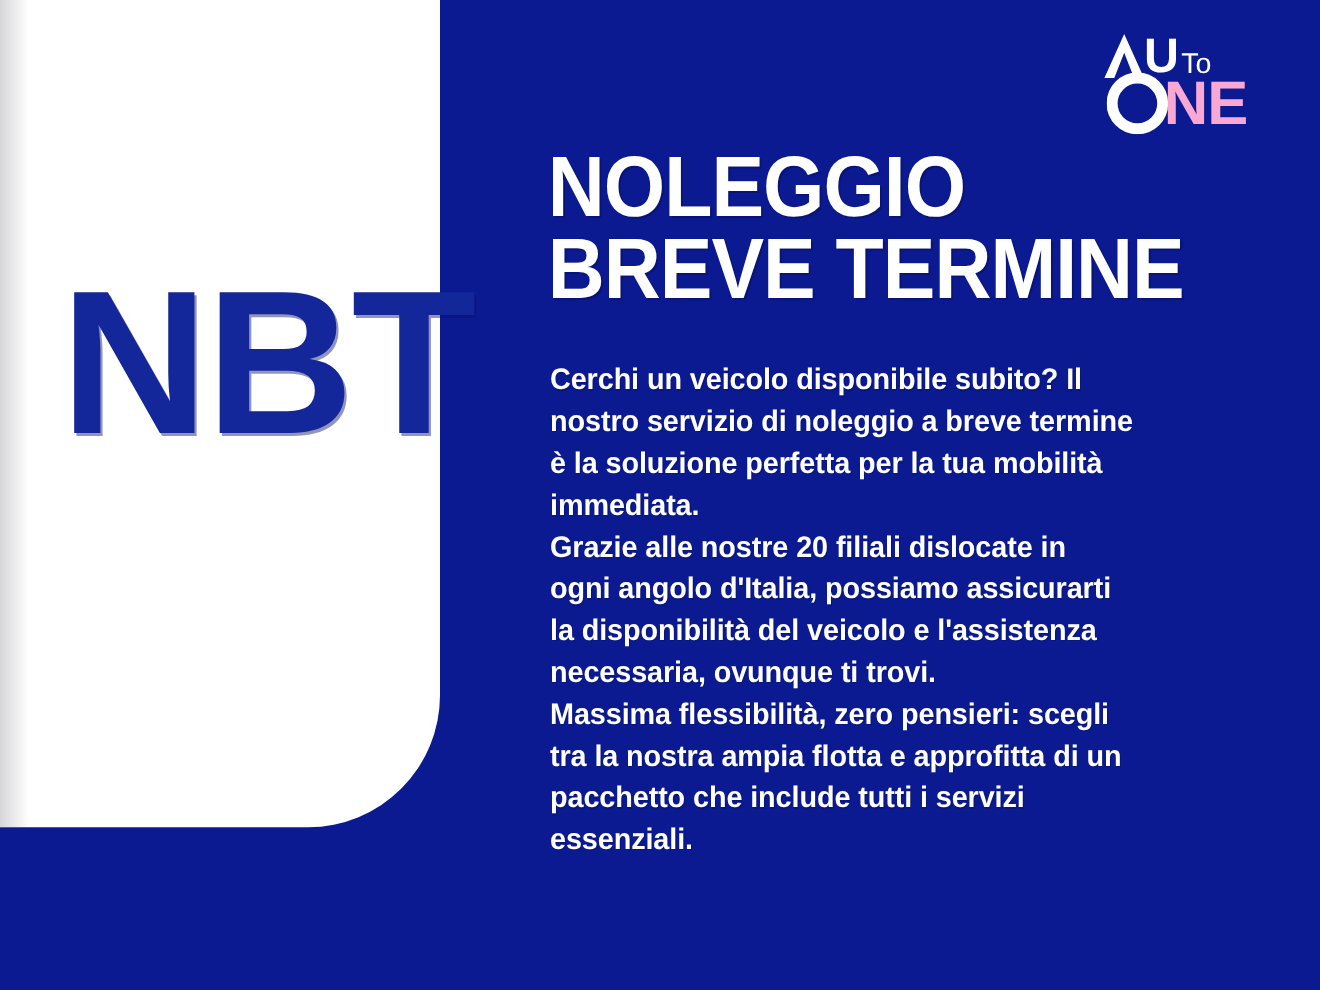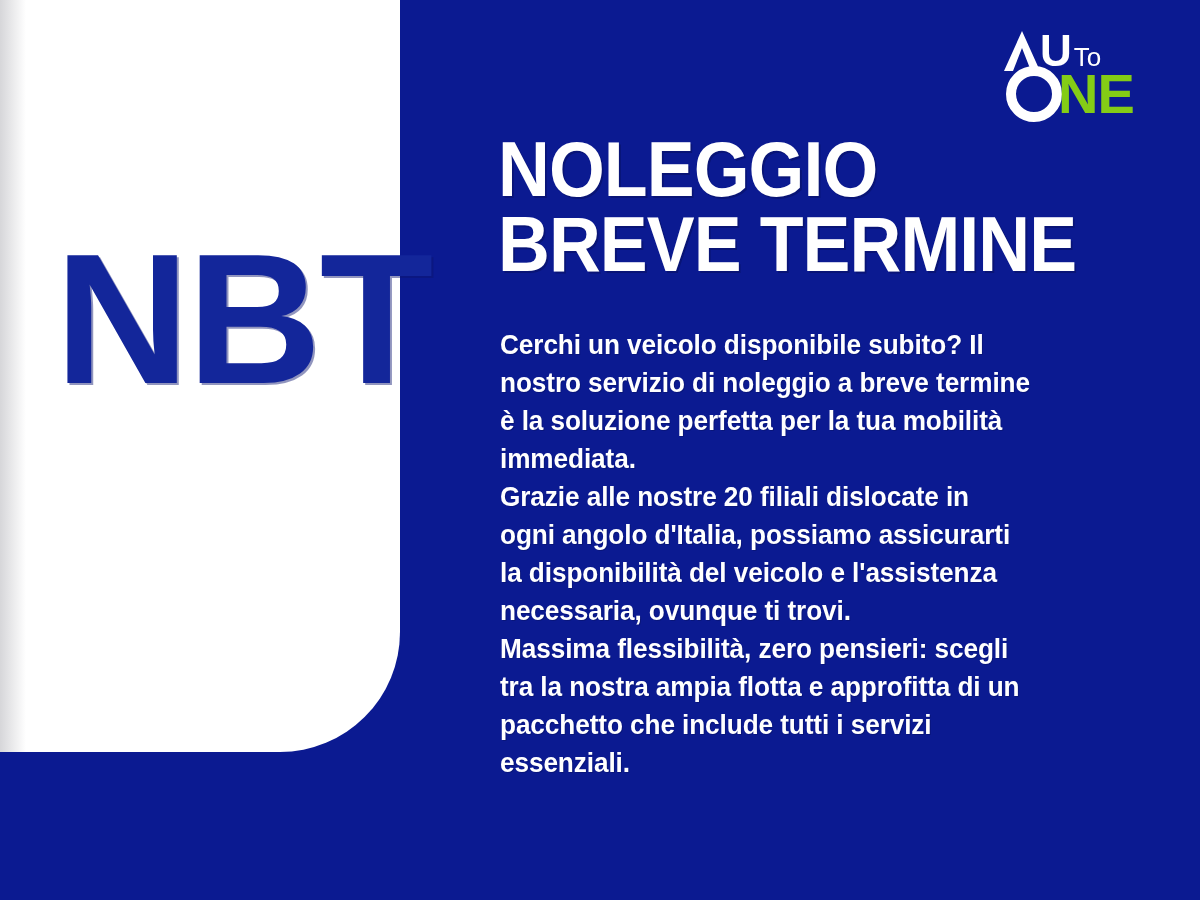--- a/index.html
+++ b/index.html
@@ -35,21 +35,21 @@
     top: 0;
     width: 26px;
     height: 752px;
     background: linear-gradient(to right, rgba(120,120,130,0.30), rgba(255,255,255,0));
     pointer-events: none;
   }
 
   .nbt {
     position: absolute;
     left: 55px;
-    top: 226px;
+    top: 238px;
     width: 300px;
     color: #13269a;
     font-size: 186px;
     font-weight: 700;
     letter-spacing: -2px;
     line-height: 1;
     font-family: "Liberation Sans", "DejaVu Sans", sans-serif;
     text-shadow: 2px 2px 0 rgba(10,20,110,0.45);
   }
 
@@ -105,21 +105,21 @@
     align-items: center;
   }
 
   .logo-o {
     display: block;
     width: 56px;
     height: 56px;
   }
 
   .logo-ne {
-    color: #84cc16;
+    color: #f9a8d4;
     font-size: 56px;
     font-weight: 700;
     line-height: 1;
     letter-spacing: -1px;
     margin-left: -4px;
   }
 
   
   .content {
     position: absolute;

